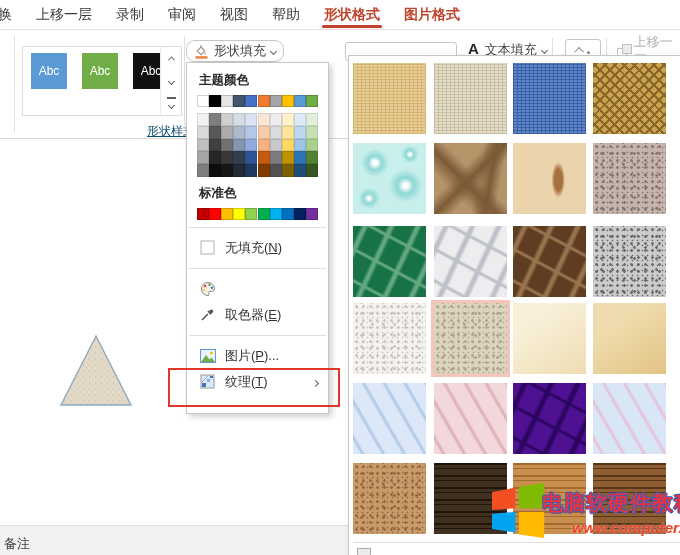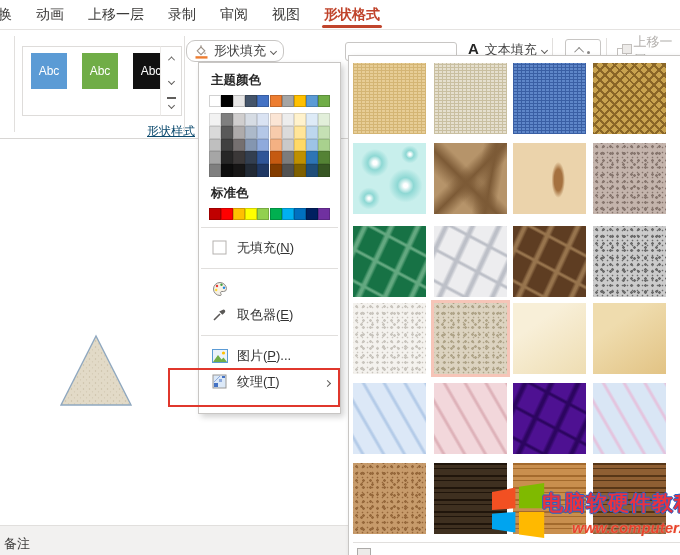--- a/index.html
+++ b/index.html
@@ -63,21 +63,21 @@
                  border:1.3px solid #C3C0BD; background:#EDEBE9; }
 
   
   .canvas { position:absolute; left:0; top:140px; width:680px; height:385px; background:#fff; }
   .notesbar { position:absolute; left:0; top:525px; width:680px; height:30px; background:#F2F1F0;
               border-top:1px solid #E1DFDD; font-size:13px; color:#3B3A39; }
   .notesbar span { position:absolute; left:4px; top:9px; }
   .triangle-wrap { position:absolute; left:58px; top:193px; }
 
   
-  .fill-menu { position:absolute; left:198px; top:62px; width:143px; height:352px; background:#fff;
+  .fill-menu { position:absolute; left:186px; top:62px; width:143px; height:352px; background:#fff;
                border:1px solid #C8C6C4; box-shadow:3px 3px 6px rgba(0,0,0,.18); z-index:20; }
   .fm-header { font-size:12.5px; font-weight:bold; color:#262626; margin:9px 0 6px 12px; }
   .swatch-row { display:flex; justify-content:space-between; margin:0 10px; }
   .swatch { width:12px; height:12px; box-shadow:inset 0 0 0 1px rgba(0,0,0,.18); cursor:pointer; }
   .variant-grid { display:flex; justify-content:space-between; margin:6px 10px 0 10px; }
   .vcol { display:flex; flex-direction:column; }
   .vcell { width:12px; height:12.8px; box-shadow:inset 0 0 0 1px rgba(0,0,0,.10); cursor:pointer; }
   .fm-sep { height:1px; background:#E1DFDD; margin:7px 2px; }
   .fm-item { display:flex; align-items:center; height:26px; padding:0 10px 0 12px; gap:9px;
              font-size:13px; color:#333; cursor:pointer; }
@@ -136,26 +136,27 @@
   .wm-url { position:absolute; left:80px; top:37px; font-size:15px; font-weight:bold; font-style:italic;
             color:#E8432C; white-space:nowrap; text-shadow:0 0 2px #F8D9C9; }
 </style>
 </head>
 <body>
 
 <div class="app">
 
   <div class="menubar" id="menubar">
       <div class="mtab partial">换</div>
-      <div class="mtab normal">动画</div>
       <div class="mtab normal">上移一层</div>
       <div class="mtab normal">录制</div>
       <div class="mtab normal">审阅</div>
       <div class="mtab normal">视图</div>
+      <div class="mtab normal">帮助</div>
       <div class="mtab active">形状格式</div>
+      <div class="mtab contextual">图片格式</div>
     </div>
 
   <div class="ribbon">
     <div class="vdiv" style="left:14px"></div>
     <div class="gallery-box" id="style-gallery">
         <div class="abc-btn" style="left: 8px; background: rgb(91, 155, 213);">Abc</div>
         <div class="abc-btn" style="left: 59px; background: rgb(112, 173, 71);">Abc</div>
         <div class="abc-btn" style="left: 110px; background: rgb(17, 17, 17);">Abc</div>
       </div>
     <div class="gal-arrows">

